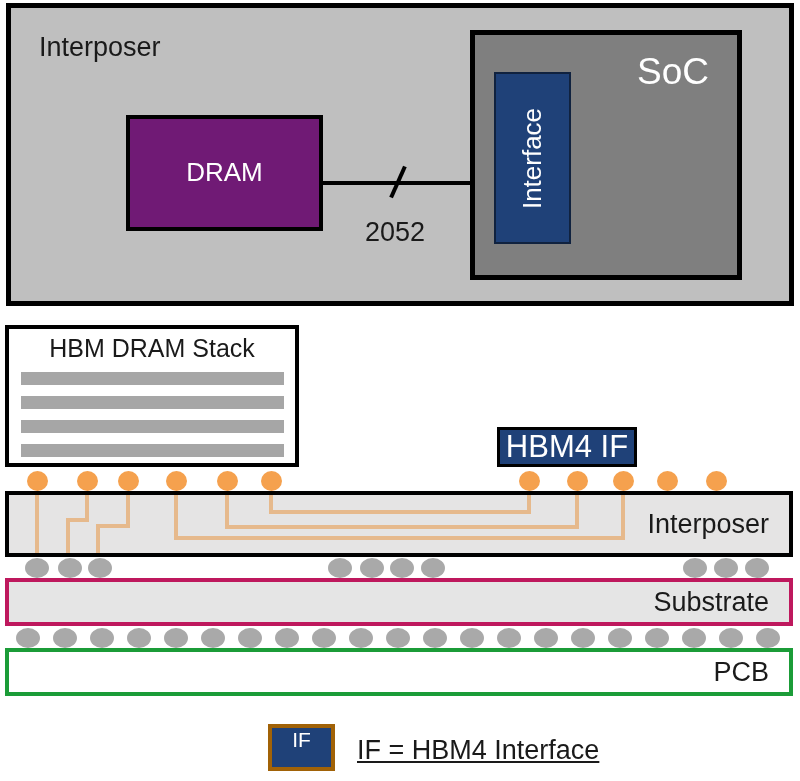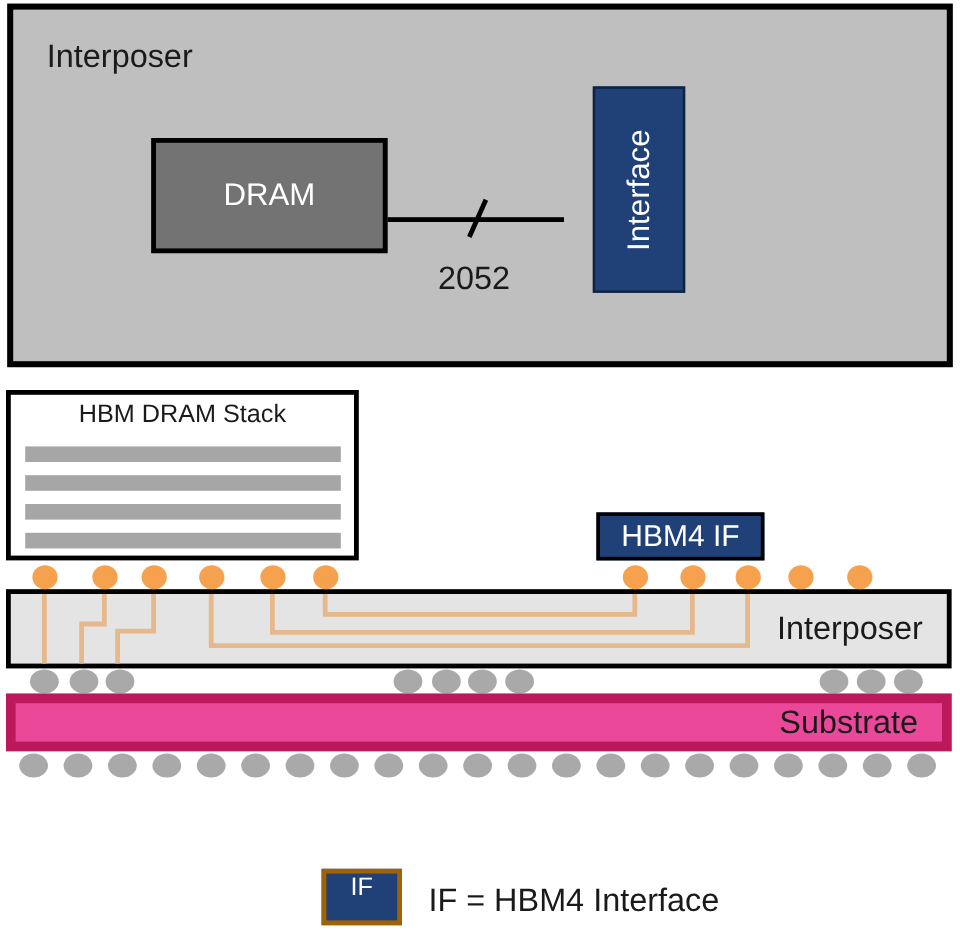--- a/index.html
+++ b/index.html
@@ -5,75 +5,78 @@
   html,body { margin:0; padding:0; background:#ffffff; }
   .canvas {
     position:relative; width:800px; height:781px; background:#ffffff;
     font-family:"Liberation Sans", sans-serif; color:#1a1a1a; overflow:hidden;
   }
   .abs { position:absolute; box-sizing:border-box; }
 
   
   .pkg-box { left:6px; top:3px; width:788px; height:303px; background:#BFBFBF; border:5px solid #000; }
   .pkg-lbl { position:absolute; left:28px; top:24px; font-size:27px; }
-  .dram-box { left:126px; top:115px; width:197px; height:96px; background:#737373; border:4px solid #000;
+  .dram-box { left:126px; top:115px; width:197px; height:116px; background:#701a75; border:4px solid #000;
               display:flex; align-items:center; justify-content:center; }
   .dram-txt { color:#fff; font-size:26px; line-height:1.3; text-align:center; }
   .bus-line { left:323px; top:181px; width:147px; height:4px; background:#000; }
   .bus-slash { left:396px; top:165px; width:4px; height:34px; background:#000; transform:rotate(24deg); }
   .bus-count { left:358px; top:217px; width:74px; text-align:center; font-size:27px; }
   .soc-box { left:470px; top:30px; width:272px; height:250px; background:#7F7F7F; border:5px solid #000; }
   .soc-lbl { position:absolute; right:28px; top:16px; color:#fff; font-size:37px; }
   .if-box { left:494px; top:72px; width:77px; height:172px; background:#1F4178; border:2px solid #10223f;
             display:flex; align-items:center; justify-content:center; }
   .vert-txt { transform:rotate(-90deg); white-space:nowrap; color:#fff; font-size:26px; }
 
   
   .hbm-box { left:5px; top:325px; width:294px; height:142px; background:#fff; border:4px solid #000; }
-  .hbm-title { text-align:center; margin-top:5px; font-size:21px; }
+  .hbm-title { text-align:center; margin-top:5px; font-size:25px; }
   .ai-box { left:497px; top:377px; width:248px; height:90px; background:#fff; border:4px solid #000; }
   .ai-lbl { text-align:center; margin-top:7px; font-size:25px; }
   .hbm4if-box { left:497px; top:427px; width:140px; height:40px; background:#1F4178; border:3px solid #000;
-                display:flex; align-items:center; justify-content:center; color:#fff; font-size:25px; }
+                display:flex; align-items:center; justify-content:center; color:#fff; font-size:31px; }
   .interposer-bar { left:5px; top:491px; width:788px; height:66px; background:#E5E4E4; border:4px solid #000; }
-  .substrate-bar { left:5px; top:578px; width:788px; height:48px; background:#ec4899; border:8px solid #be185d; }
+  .substrate-bar { left:5px; top:578px; width:788px; height:48px; background:#e5e5e5; border:4px solid #be185d; }
   .pcb-bar { left:5px; top:648px; width:788px; height:48px; background:#fff; border:4px solid #1B9C38; }
   .bar-lbl { position:absolute; right:20px; top:50%; transform:translateY(-50%); font-size:27px; color:#1a1a1a; }
 
   
   #trace-svg { position:absolute; left:0; top:0; pointer-events:none; }
   #graphics-layer { position:absolute; left:0; top:0; width:800px; height:781px; pointer-events:none; }
   .bump { position:absolute; border-radius:50%; }
   .ball { position:absolute; border-radius:50%; }
   .die-bar { position:absolute; height:13px; }
 
   
   .legend-if { left:268px; top:724px; width:67px; height:47px; background:#1F4178; border:4px solid #a16207;
                display:flex; align-items:flex-start; justify-content:center; color:#fff; font-size:21px; }
-  .legend-caption { left:357px; top:727px; height:47px; display:flex; align-items:center; font-size:27px; }
+  .legend-caption { left:357px; top:727px; height:47px; display:flex; align-items:center; font-size:27px;text-decoration:underline; }
 </style>
 </head>
 <body>
 
 <div class="canvas">
 
   <div class="abs pkg-box">
     <div class="pkg-lbl">Interposer</div>
   </div>
 
   <div class="abs dram-box">
     <div class="dram-txt">
       <div>DRAM</div>
     </div>
   </div>
 
   <div class="abs bus-line"></div>
   <div class="abs bus-slash"></div>
   <div class="abs bus-count">2052</div>
 
+  <div class="abs soc-box">
+    <div class="soc-lbl">SoC</div>
+  </div>
   <div class="abs if-box">
     <span class="vert-txt">Interface</span>
   </div>
 
   <div class="abs hbm-box">
     <div class="hbm-title">HBM DRAM Stack</div>
   </div>
 
   <div class="abs hbm4if-box">
     <span>HBM4 IF</span>
@@ -137,19 +140,22 @@
       <div class="die-bar" style="left: 21px; top: 372px; width: 263px; background: rgb(166, 166, 166);"></div>
       <div class="die-bar" style="left: 21px; top: 396px; width: 263px; background: rgb(166, 166, 166);"></div>
       <div class="die-bar" style="left: 21px; top: 420px; width: 263px; background: rgb(166, 166, 166);"></div>
       <div class="die-bar" style="left: 21px; top: 444px; width: 263px; background: rgb(166, 166, 166);"></div>
     </div>
 
   <div class="abs substrate-bar">
     <div class="bar-lbl">Substrate</div>
   </div>
 
+  <div class="abs pcb-bar">
+    <div class="bar-lbl">PCB</div>
+  </div>
 
   <div class="abs legend-if">
     <span>IF</span>
   </div>
   <div class="abs legend-caption">IF = HBM4 Interface</div>
 
 </div>
 
 </body></html>

